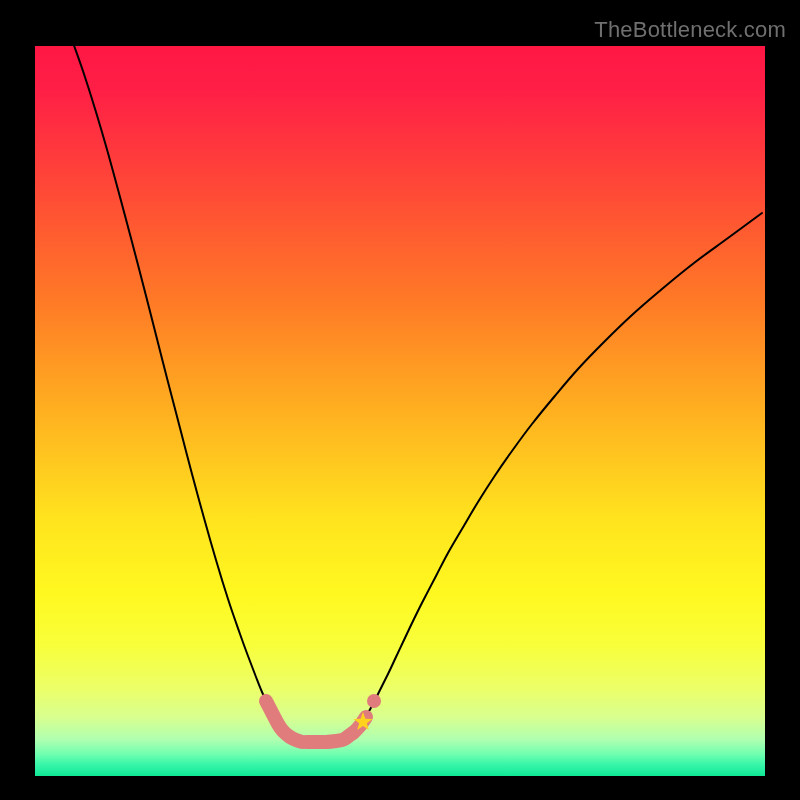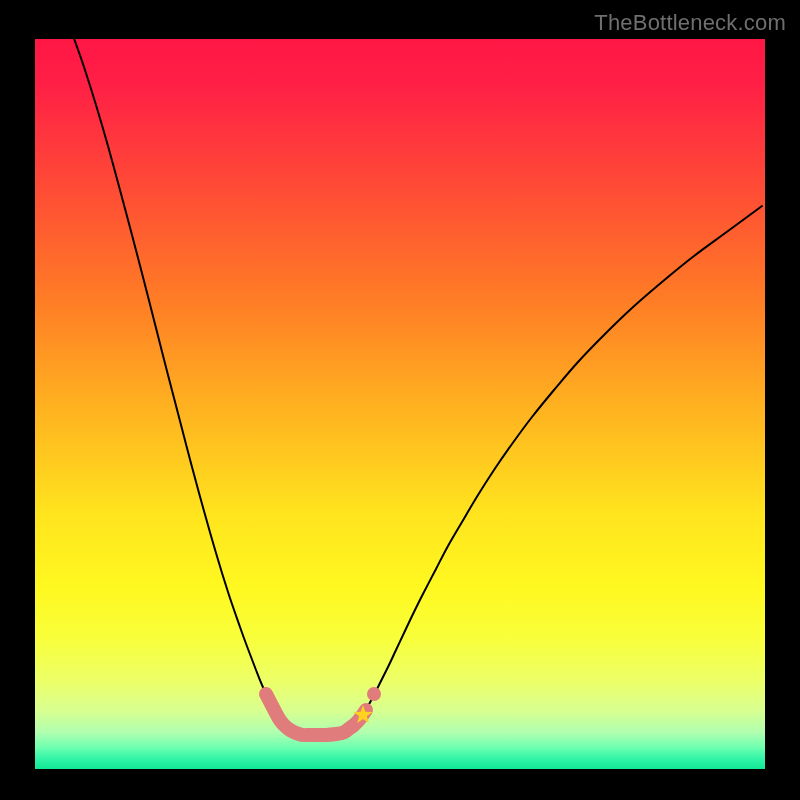--- a/index.html
+++ b/index.html
@@ -7,21 +7,21 @@
     padding: 0;
     width: 800px;
     height: 800px;
     background: #000;
     font-family: Arial, Helvetica, sans-serif;
     overflow: hidden;
   }
   .frame {
     position: absolute;
     left: 0;
-    top: 4px;
+    top: 11px;
     width: 800px;
     height: 644px;
     background: #000;
     border-radius: 17px;
   }
   .watermark {
     position: absolute;
     top: 6px;
     right: 14px;
     color: #6f6f6f;

